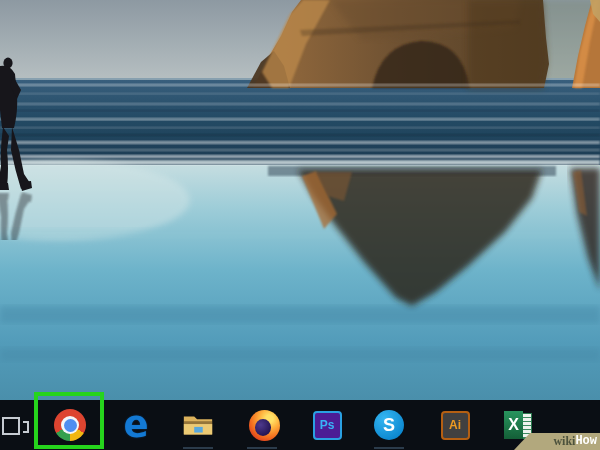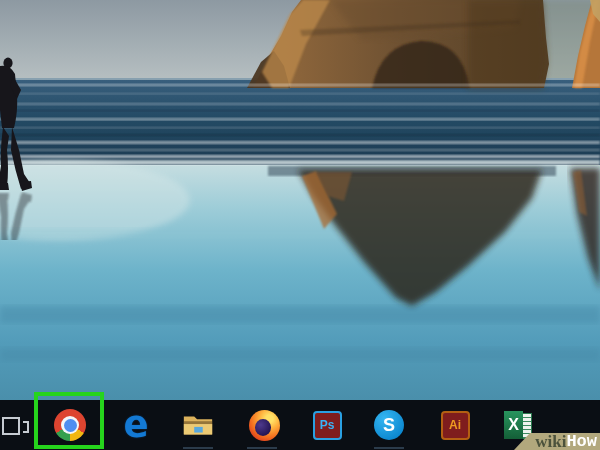--- a/index.html
+++ b/index.html
@@ -26,41 +26,41 @@
 
   
   .ff-ball{width:31px;height:31px;border-radius:50%;position:relative;overflow:hidden;
     background:radial-gradient(circle at 66% 28%,#ffe066 0 12%,#ffb23e 32%,#f4701f 60%,#dd3d1d 82%,#a8202e 100%);}
   .ff-core{position:absolute;left:20%;top:32%;width:52%;height:54%;border-radius:50%;
     background:radial-gradient(circle at 35% 35%,#4d3a8c,#241554 72%);}
 
   
   .adobe-sq{width:25px;height:25px;border-radius:4px;display:flex;align-items:center;justify-content:center;
     font-weight:bold;font-size:12px;letter-spacing:0;}
-  .ps-sq{background:#7f1d1d;border:2px solid #2aa0e2;color:#39b2f6;}
-  .ai-sq{background:#7f1d1d;border:2px solid #b45f12;color:#ef9b22;}
+  .ps-sq{background:#4c1d95;border:2px solid #2aa0e2;color:#39b2f6;}
+  .ai-sq{background:#404040;border:2px solid #b45f12;color:#ef9b22;}
 
   
   .skype-ball{width:30px;height:30px;border-radius:50%;display:flex;align-items:center;justify-content:center;
     background:radial-gradient(circle at 35% 28%,#35b6f2,#0b87cf 78%);color:#fff;font-weight:bold;font-size:18px;}
 
   
   .excel-ic{width:34px;height:28px;position:relative;}
   .excel-page{position:absolute;right:3px;top:2px;width:12px;height:24px;background:#eef3ee;border:1px solid #2c7a50;
     background-image:repeating-linear-gradient(180deg,rgba(0,0,0,0) 0 3px,#3b8a5e 3px 4px);}
   .excel-x{position:absolute;left:3px;top:0;width:19px;height:28px;background:linear-gradient(#28945e,#145f37);
     display:flex;align-items:center;justify-content:center;color:#fff;font-weight:bold;font-size:16px;}
 
   
   .hl-box{position:absolute;left:34px;top:392px;width:62px;height:49px;border:4px solid #26d41c;z-index:30;}
 
   
   .wm{position:absolute;right:0;bottom:0;height:17px;width:86px;z-index:40;background:#b2a87d;
     clip-path:polygon(16px 0,86px 0,86px 17px,0 17px);display:flex;align-items:center;justify-content:flex-end;
-    padding-right:3px;box-sizing:border-box;font-family:"Liberation Serif",serif;font-weight:bold;font-size:17px;line-height:17px;}
+    padding-right:3px;box-sizing:border-box;font-family:"Liberation Serif",serif;font-weight:bold;font-size:12px;line-height:17px;}
   .wm .wiki{color:#4c523c;}
   .wm .how{color:#ffffff;font-family:Liberation Mono, monospace;}
 </style>
 </head>
 <body>
 
 <div id="screen">
 
   <svg id="wallpaper" viewBox="0 0 600 400" preserveAspectRatio="none">
     <defs>

